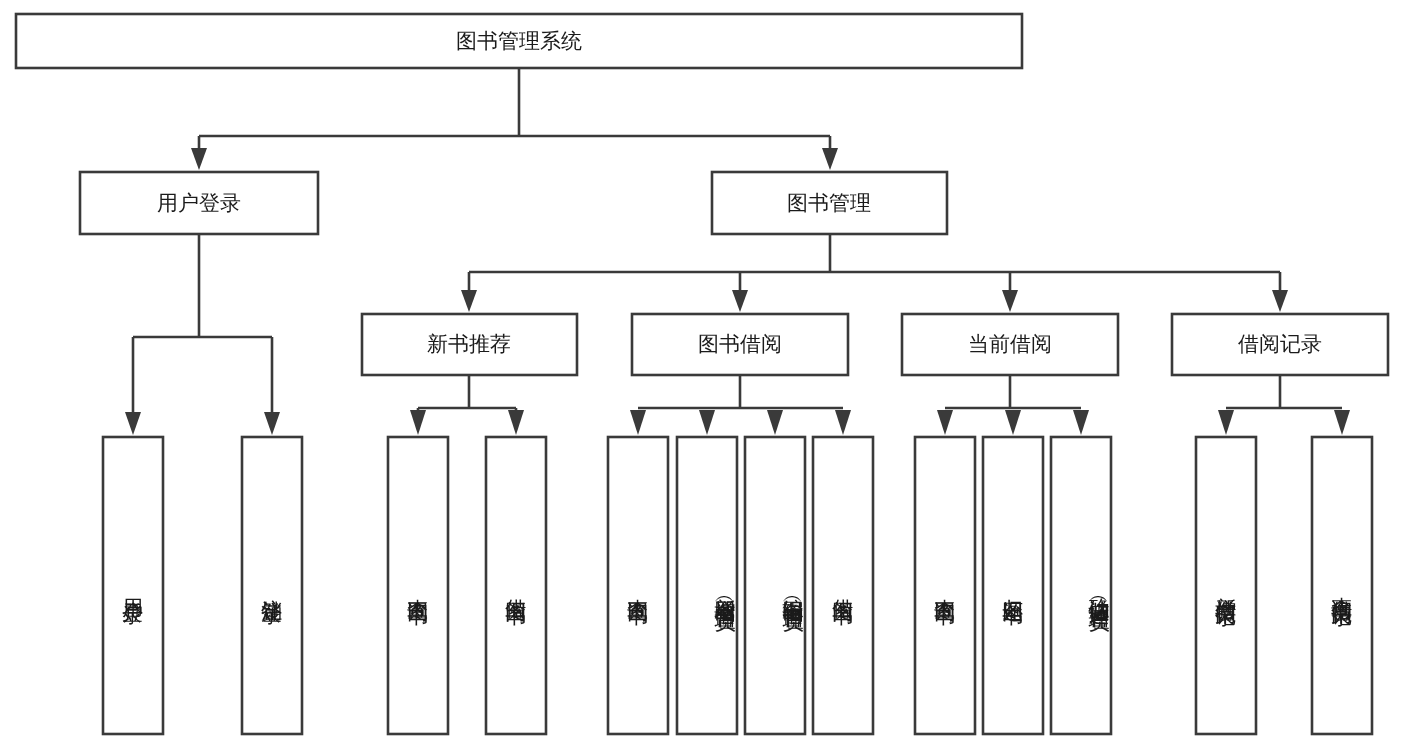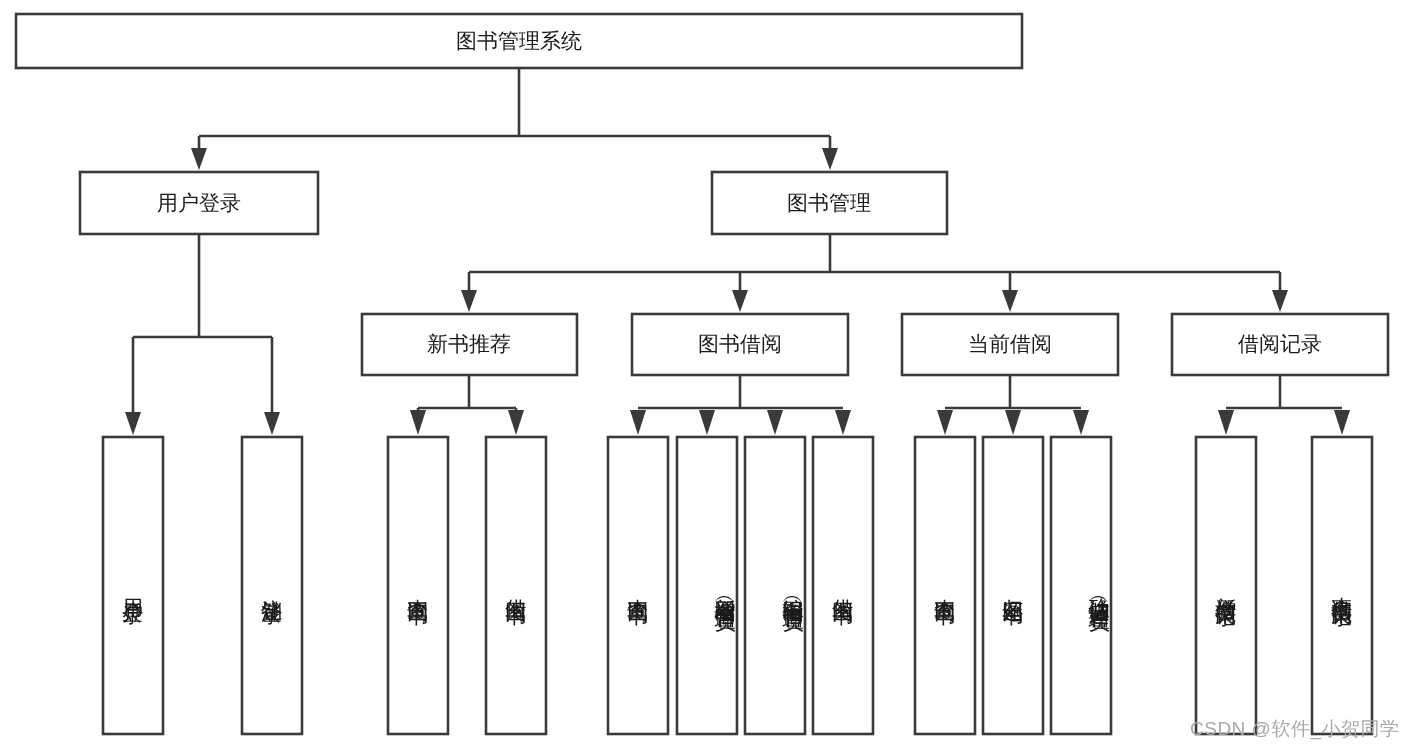--- a/index.html
+++ b/index.html
@@ -195,15 +195,14 @@
   <div class="node-label-v" style="left:745px; top:437px; width:60px; height:297px; align-items:flex-start; padding-top:8px; box-sizing:border-box;">编辑图书（管理员）</div>
   <div class="node-label-v" style="left:813px; top:437px; width:60px; height:297px;">借阅图书</div>
 
   <div class="node-label-v" style="left:915px; top:437px; width:60px; height:297px;">查询图书</div>
   <div class="node-label-v" style="left:983px; top:437px; width:60px; height:297px;">归还图书</div>
   <div class="node-label-v" style="left:1051px; top:437px; width:60px; height:297px; align-items:flex-start; padding-top:8px; box-sizing:border-box;">确认归还（管理员）</div>
 
   <div class="node-label-v" style="left:1196px; top:437px; width:60px; height:297px;">新增借阅记录</div>
   <div class="node-label-v" style="left:1312px; top:437px; width:60px; height:297px;">查询借阅记录</div>
 
-  <div class="watermark" style="left:1190px; top:716px;">CSDN @软件_小贺同学</div>
 
 </div>
 
 </body></html>

